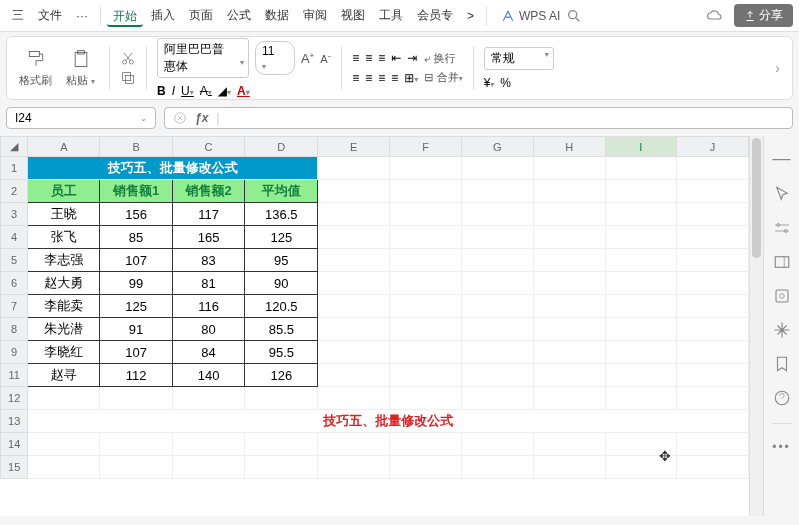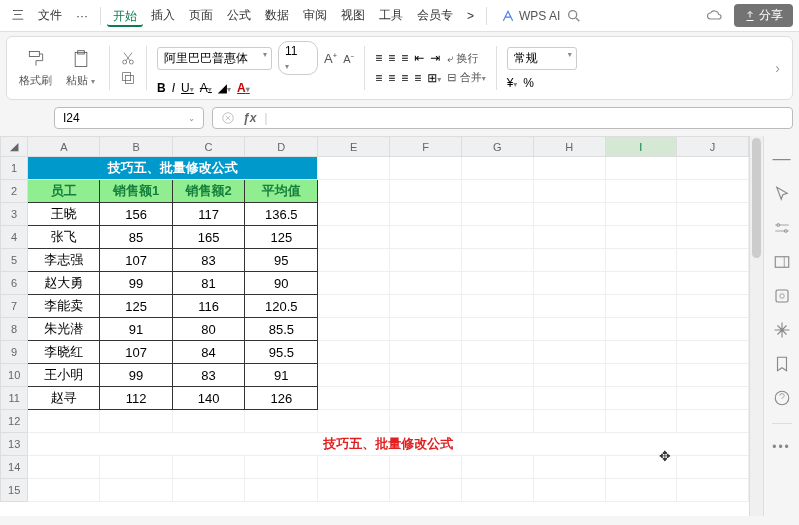--- a/index.html
+++ b/index.html
@@ -16,28 +16,28 @@
 .share-btn { background: #737373; color: #fff; padding: 3px 10px; border-radius: 4px; display: flex; align-items: center; gap: 3px; }
 
 .ribbon { display: flex; align-items: center; height: 64px; background: #fff; border: 1px solid #ddd; border-radius: 6px; margin: 4px 6px; padding: 4px 8px; gap: 6px; }
 .ribbon-group { display: flex; flex-direction: column; align-items: center; gap: 4px; padding: 0 4px; }
 .ribbon-col { display: flex; flex-direction: column; gap: 4px; }
 .ribbon-row { display: flex; gap: 6px; align-items: center; }
 .ribbon-icon { width: 20px; height: 20px; }
 .ribbon-icon-sm { width: 16px; height: 16px; }
 .ribbon-label { font-size: 11px; color: #555; }
 .ribbon-sep { width: 1px; height: 44px; background: #e0e0e0; margin: 0 4px; }
-.font-select { border: 1px solid #ccc; border-radius: 3px; padding: 2px 18px 2px 6px; font-size: 12px; width: 115px; background: #fff; position: relative; }
+.font-select { border: 1px solid #ccc; border-radius: 3px; padding: 2px 18px 2px 6px; font-size: 12px; width: 92px; background: #fff; position: relative; }
 .size-select { border: 1px solid #ccc; border-radius: 10px; padding: 2px 18px 2px 6px; font-size: 12px; width: 40px; background: #fff; }
 .underline-a { color: #c00; font-weight: bold; text-decoration: underline; }
 .dropdown-caret { font-size: 8px; color: #888; }
 .expand-btn { color: #999; padding: 0 4px; font-size: 14px; cursor: pointer; margin-left: auto; }
 
 .formula-bar { display: flex; align-items: center; height: 28px; margin: 0 6px 4px; gap: 8px; }
-.name-box { width: 150px; border: 1px solid #bbb; border-radius: 4px; padding: 3px 8px; background: #fff; display: flex; justify-content: space-between; align-items: center; margin-left: 48px; }
+.name-box { width: 150px; border: 1px solid #bbb; border-radius: 4px; padding: 3px 8px; background: #fff; display: flex; justify-content: space-between; align-items: center; }
 .fx-area { flex: 1; border: 1px solid #bbb; border-radius: 4px; padding: 3px 8px; background: #fff; display: flex; align-items: center; gap: 8px; font-weight: bold; }
 .fx-icon { font-style: italic; color: #666; }
 
 .sheet-area { display: flex; height: 380px; }
 .grid-wrap { flex: 1; background: #fff; overflow: hidden; position: relative; }
 .grid { border-collapse: collapse; }
 .grid th { background: #eef0f2; border: 1px solid #ddd; color: #666; font-weight: normal; font-size: 11px; text-align: center; }
 .col-head { width: 75px; height: 20px; }
 .col-head.sel { background: #d4e8d4; color: #0a7d4e; }
 .row-head { width: 28px; height: 23px; }
@@ -316,33 +316,20 @@
             <td class="data-cell">84</td>
             <td class="data-cell">95.5</td>
             <td></td>
             <td></td>
             <td></td>
             <td></td>
             <td></td>
             <td></td>
           </tr>
       <tr>
-            <th class="row-head">10</th>
-            <td class="data-cell">王小明</td>
-            <td class="data-cell">99</td>
-            <td class="data-cell">83</td>
-            <td class="data-cell">91</td>
-            <td></td>
-            <td></td>
-            <td></td>
-            <td></td>
-            <td></td>
-            <td></td>
-          </tr>
-      <tr>
             <th class="row-head">11</th>
             <td class="data-cell">赵寻</td>
             <td class="data-cell">112</td>
             <td class="data-cell">140</td>
             <td class="data-cell">126</td>
             <td></td>
             <td></td>
             <td></td>
             <td></td>
             <td></td>

